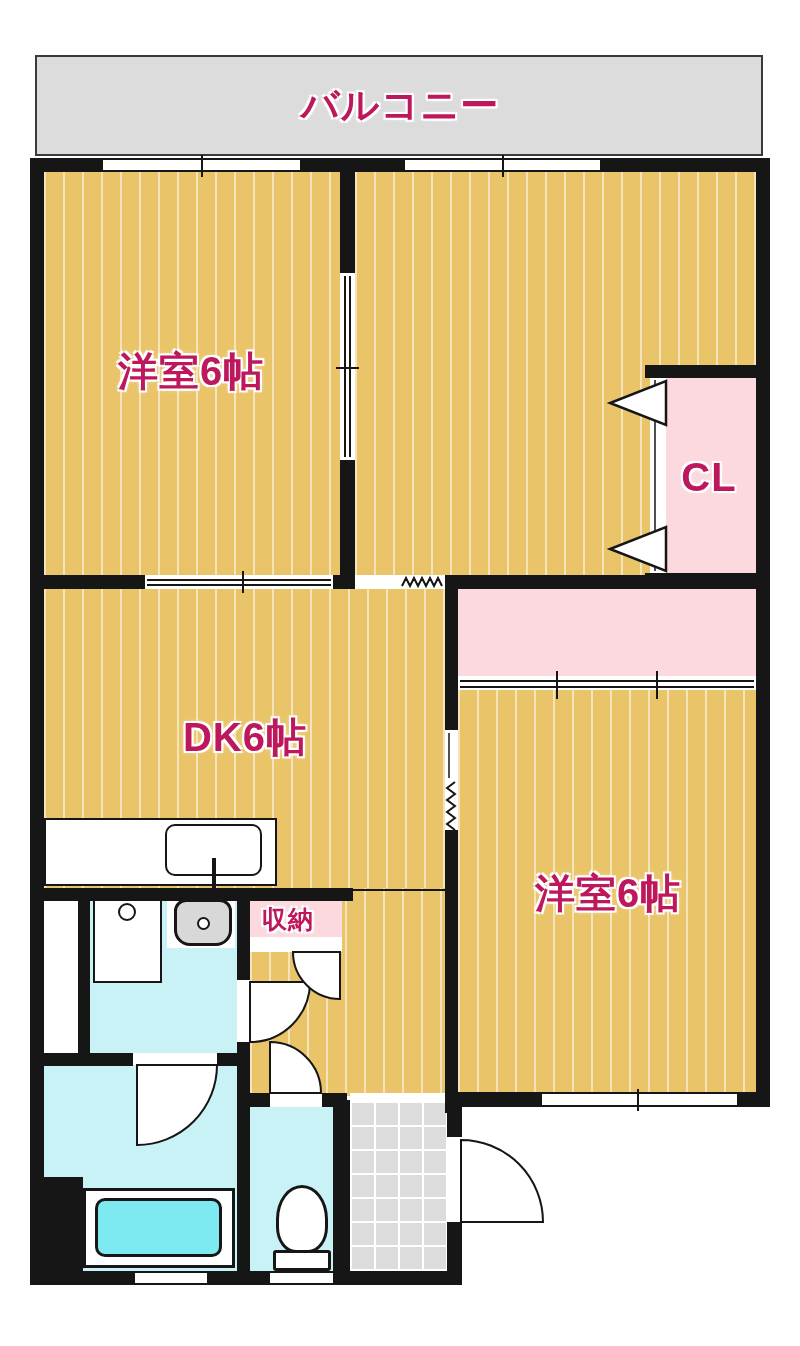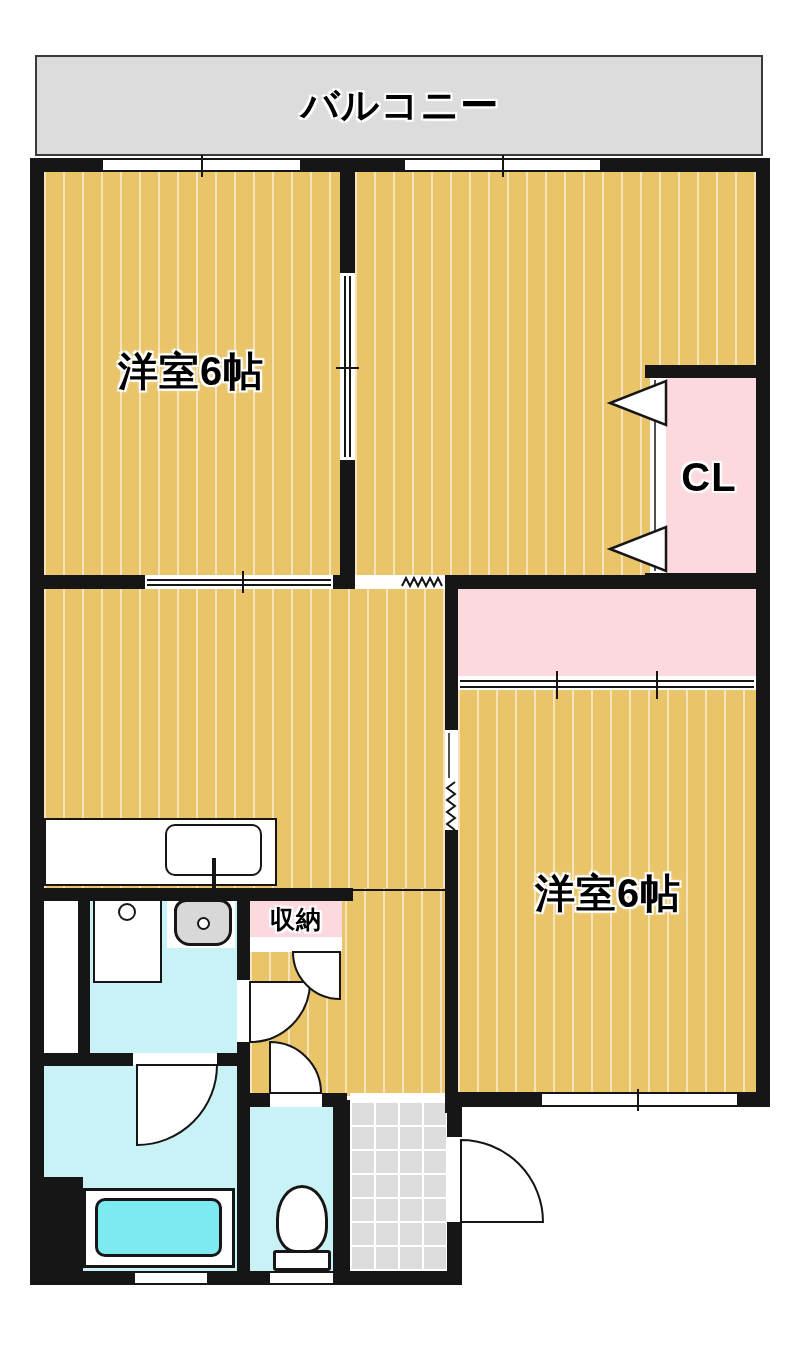--- a/index.html
+++ b/index.html
@@ -13,21 +13,21 @@
   .floor-white{background:#fff;z-index:1;}
   .floor-tile{background-color:var(--gray);
     background-image:repeating-linear-gradient(0deg,#fff 0 2px,transparent 2px 24px),
                      repeating-linear-gradient(90deg,#fff 0 2px,transparent 2px 24px);z-index:1;}
   .wall{background:var(--wall);z-index:3;}
   .win{background:#fff;z-index:4;}
   .doorband{background:#fff;z-index:4;}
   .fixture{z-index:2;box-sizing:border-box;}
   .balcony{background:var(--gray);border:2px solid #3a3a3a;box-sizing:border-box;z-index:0;}
   svg.overlay{position:absolute;left:0;top:0;z-index:5;pointer-events:none;}
-  .lbl{position:absolute;z-index:6;transform:translate(-50%,-50%);font-weight:700;color:#000000;
+  .lbl{position:absolute;z-index:6;transform:translate(-50%,-50%);font-weight:700;color:#be185d;
        white-space:nowrap;letter-spacing:1px;
        text-shadow:-2px -2px 0 #fff,2px -2px 0 #fff,-2px 2px 0 #fff,2px 2px 0 #fff,0 0 5px #fff;}
   .fs40{font-size:40px;} .fs38{font-size:38px;} .fs26{font-size:25px;}
 </style>
 </head>
 <body>
 
 <div id="plan">
 
   <div class="abs balcony" style="left:35px;top:55px;width:728px;height:101px;"></div>
@@ -130,16 +130,17 @@
       <path d="M340,952 L293,952 A47,47 0 0 0 340,999 Z"></path>
       <path d="M270,1093 L270,1042 A51,51 0 0 1 321,1093 Z"></path>
       <path d="M461,1222 L461,1140 A82,82 0 0 1 543,1222 Z"></path>
       <path d="M666,381 L666,425 L610,403 Z" stroke-width="2.5"></path>
       <path d="M666,527 L666,571 L610,549 Z" stroke-width="2.5"></path>
     </g>
   </svg>
 
   <div class="lbl fs40" style="left:191px;top:371px;">洋室6帖</div>
   <div class="lbl fs40" style="left:709px;top:477px;">CL</div>
+  <div class="lbl fs40" style="left:245px;top:737px;">DK6帖</div>
   <div class="lbl fs40" style="left:608px;top:893px;">洋室6帖</div>
-  <div class="lbl fs26" style="left:296px;top:919px;">収納</div>
+  <div class="lbl fs26" style="left:288px;top:919px;">収納</div>
 
 </div>
 
 </body></html>

